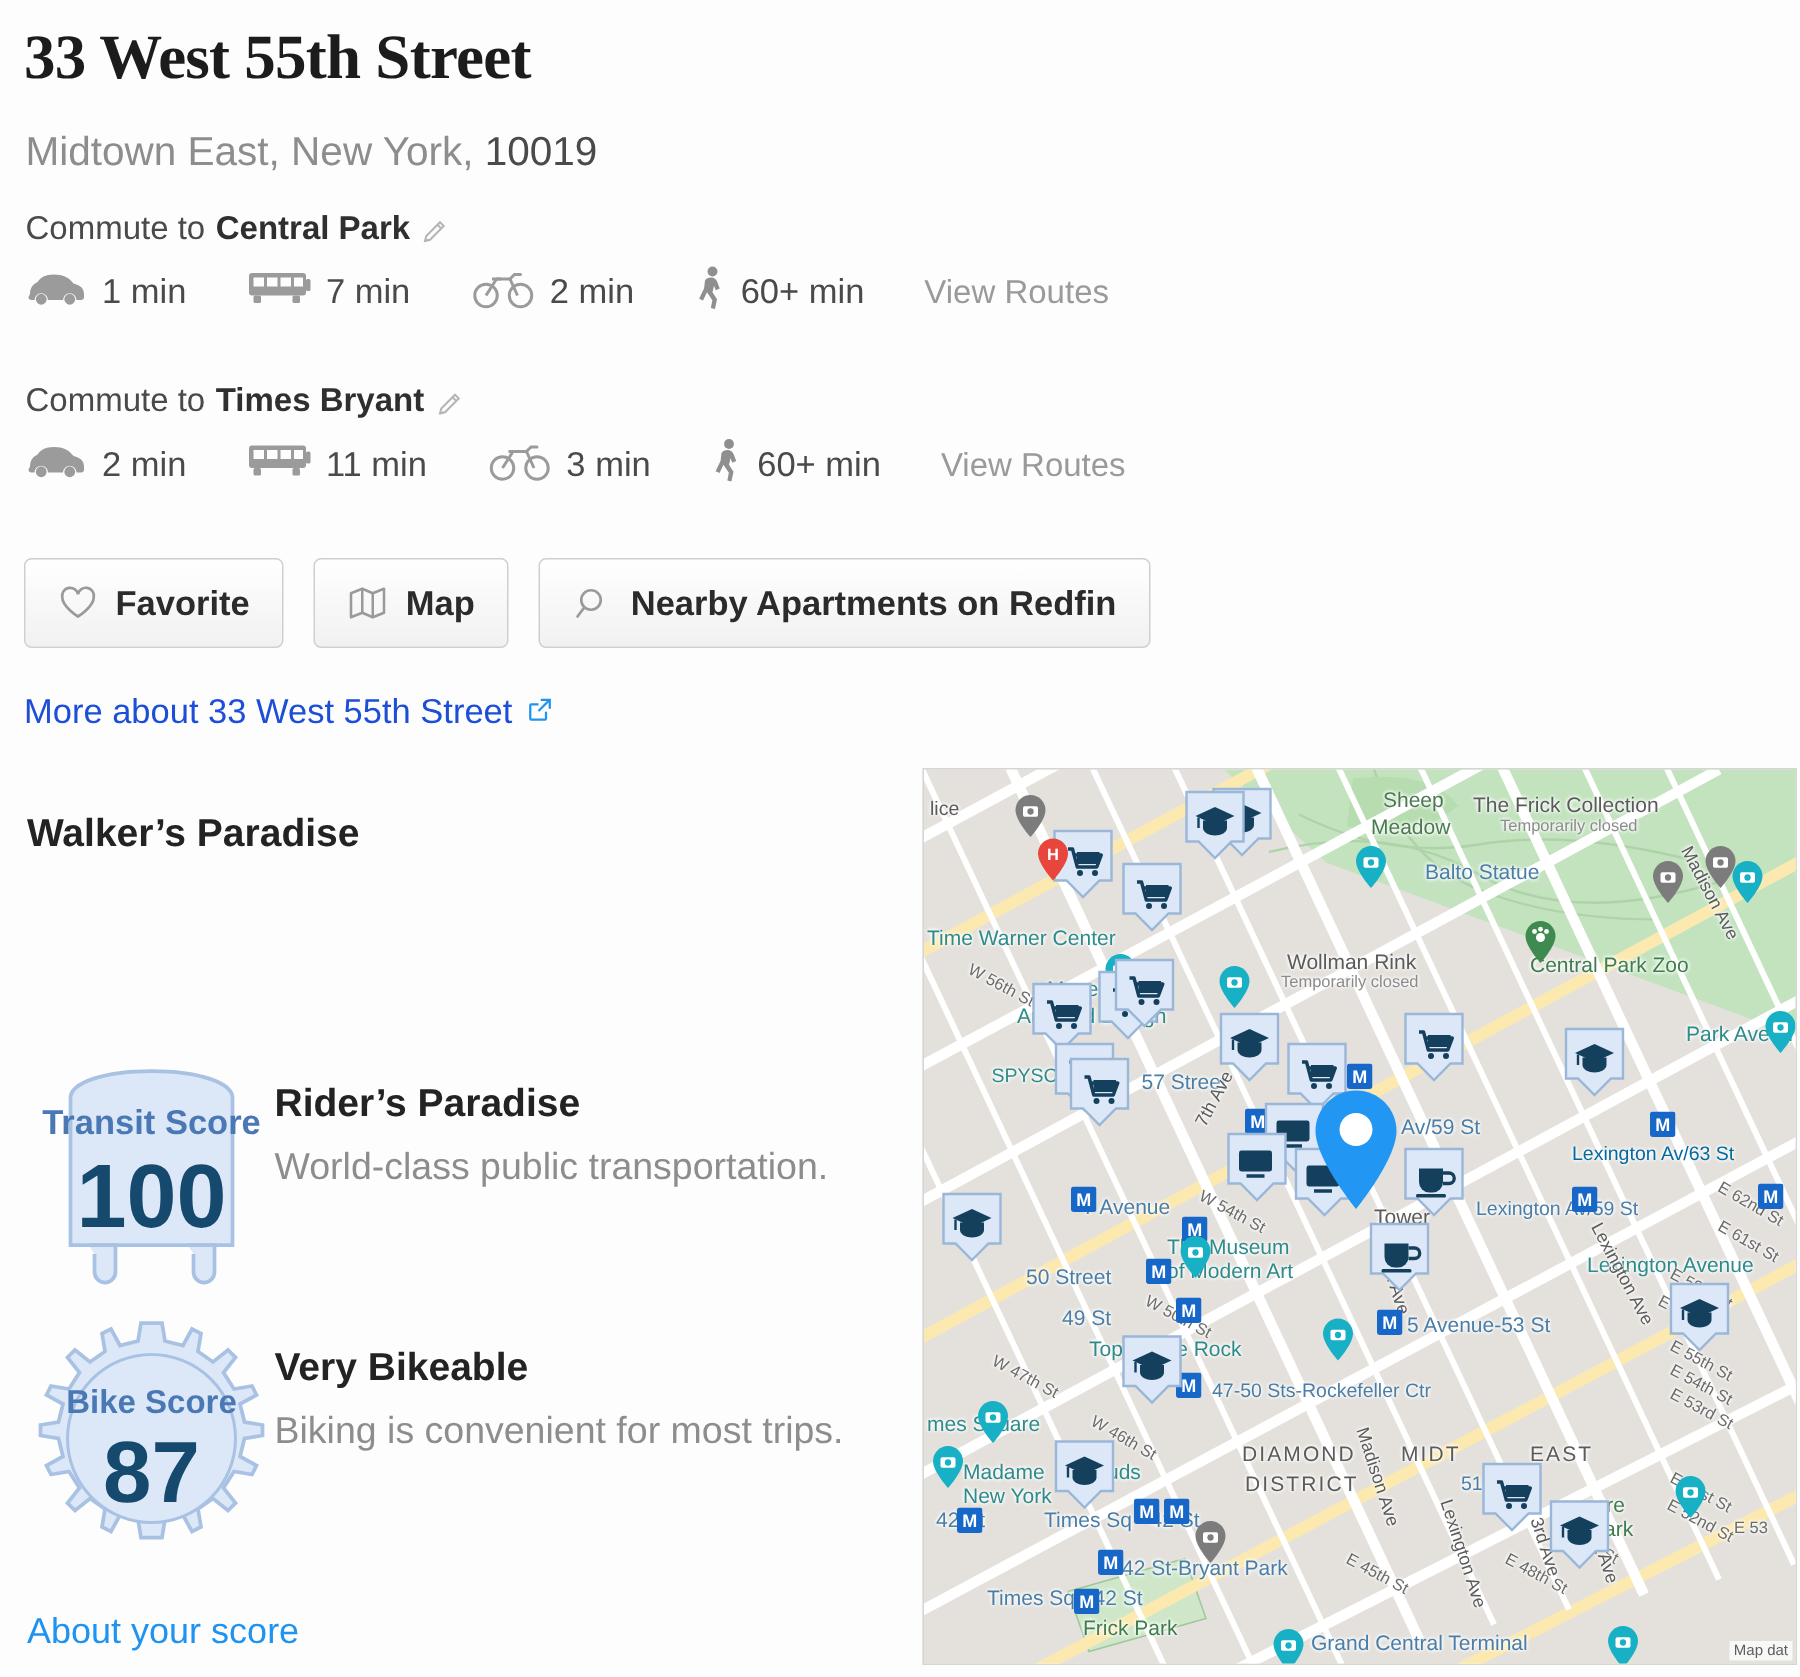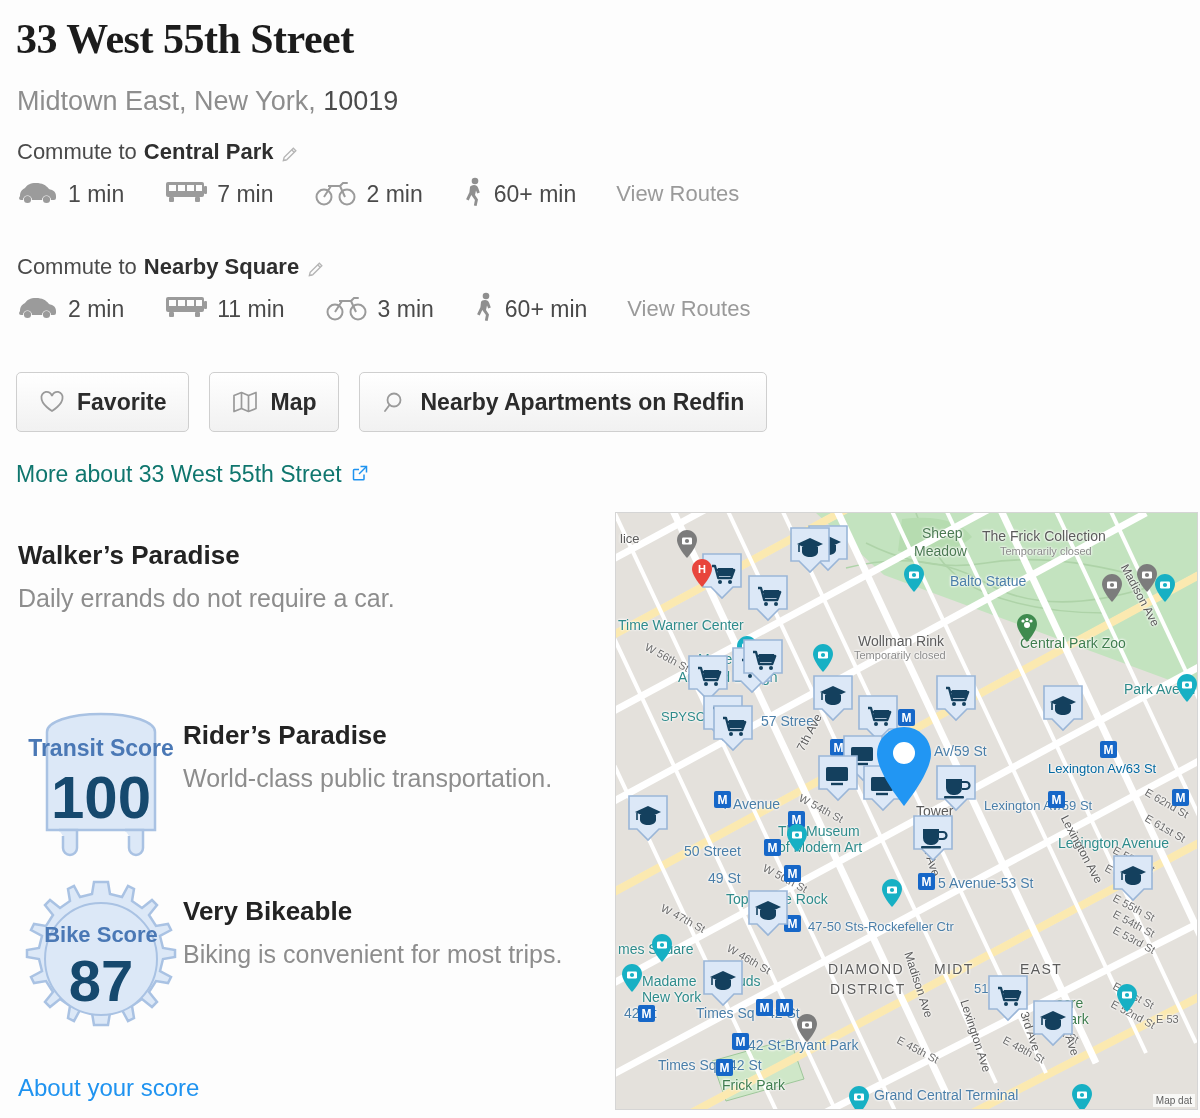--- a/index.html
+++ b/index.html
@@ -49,21 +49,21 @@
     height: 60px; padding: 0 22px;
     border: 1px solid #cfcfcf; border-radius: 5px;
     background: linear-gradient(#ffffff, #f1f1f1);
     font-size: 23px; font-weight: 700; color: #2b2b2b;
     cursor: pointer;
   }
   .btn .glyph { display: flex; align-items: center; }
 
   .more-link {
     position: absolute; left: 16px; top: 461px;
-    font-size: 23px; color: #0f766e; cursor: pointer;
+    font-size: 23px; color: #1d4ed8; cursor: pointer;
     display: flex; align-items: center; gap: 9px;
   }
 
   
   .scores { position: absolute; left: 18px; top: 520px; width: 580px; }
   .score-row { display: flex; align-items: flex-start; position: relative; }
   .score-row.walk   { height: 180px; }
   .score-row.transit{ height: 176px; }
   .score-row.bike   { height: 182px; }
   .badge-wrap { width: 165px; flex: 0 0 165px; display: flex; justify-content: center; position: relative; }
@@ -166,21 +166,21 @@
         </span>
         <span class="t">60+ min</span>
       </div>
       <span class="view-routes">View Routes</span>
     </div>
   </div>
 
   <div class="commute" id="commute-1" style="top:252px;">
     <div class="commute-head">
       <span>Commute to</span>
-      <span class="dest">Nearby Square</span>
+      <span class="dest">Times Bryant</span>
       <span class="pencil">
         <svg viewBox="0 0 24 24" width="20" height="20" fill="none" stroke="#b5b5b5" stroke-width="1.6">
           <path d="M4 20l1-4L16 5l3 3L8 19z"></path>
             <path d="M14 7l3 3"></path>
             <path d="M4 20l3-1"></path>
         </svg>
       </span>
     </div>
     <div class="modes">
       <div class="mode">
@@ -272,21 +272,20 @@
         <path d="M13 10.5v4.5a.8.8 0 0 1-.8.8H3.3a.8.8 0 0 1-.8-.8V6.3a.8.8 0 0 1 .8-.8H8"></path>
       </svg>
     </span>
   </div>
 
   <div class="scores">
 
     <div class="score-row walk">
       <div class="score-text">
         <div class="score-title">Walker’s Paradise</div>
-        <div class="score-desc">Daily errands do not require a car.</div>
       </div>
     </div>
 
     <div class="score-row transit">
       <div class="badge-wrap">
         <svg width="152" height="168" viewBox="0 0 152 168">
           <path d="M22 32c0-10 22-18 54-18s54 8 54 18v98H22z" fill="#dce8f7" stroke="#a9c2e3" stroke-width="2.5"></path>
           <path d="M34 130h18v18a7 7 0 0 1-14 0v-12" fill="#dce8f7" stroke="#a9c2e3" stroke-width="2.5"></path>
           <path d="M100 130h18v18a7 7 0 0 1-14 0v-12" fill="#dce8f7" stroke="#a9c2e3" stroke-width="2.5"></path>
           <text x="76" y="56" text-anchor="middle" font-family="Liberation Sans, sans-serif" font-size="23" font-weight="700" fill="#4a78b5">Transit Score</text>

